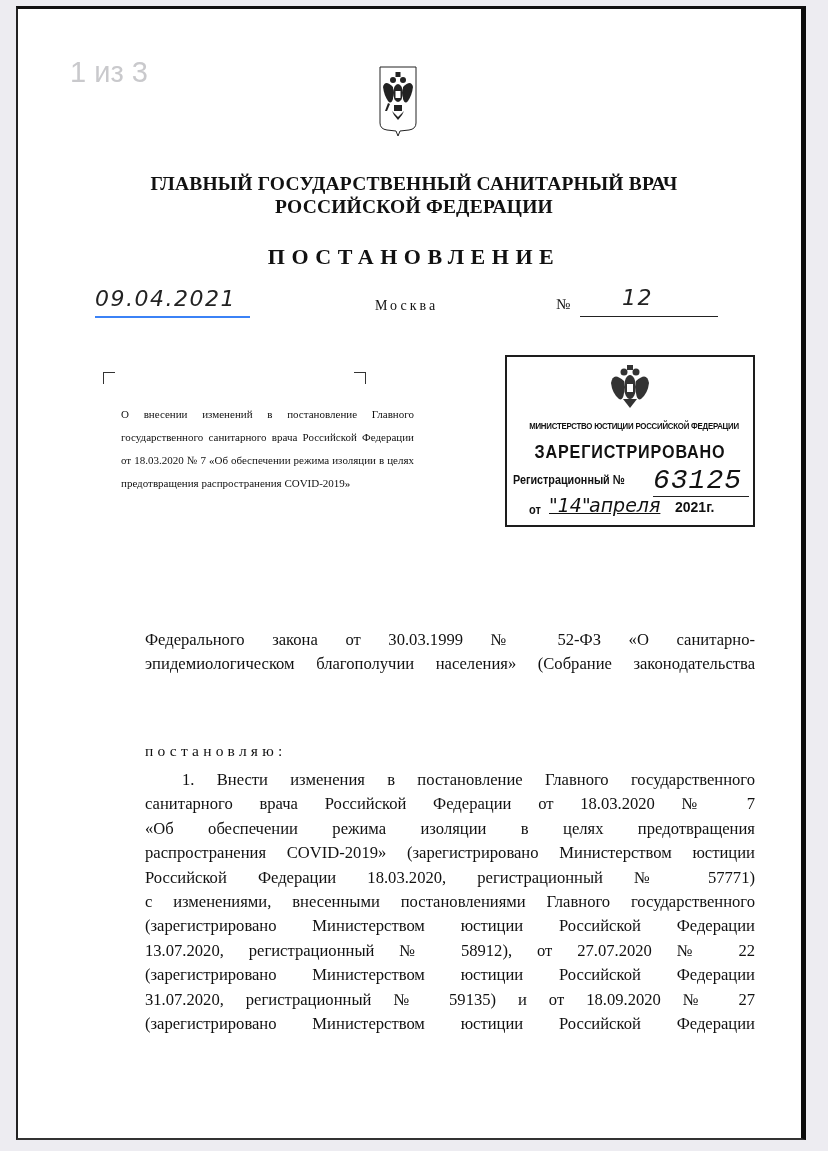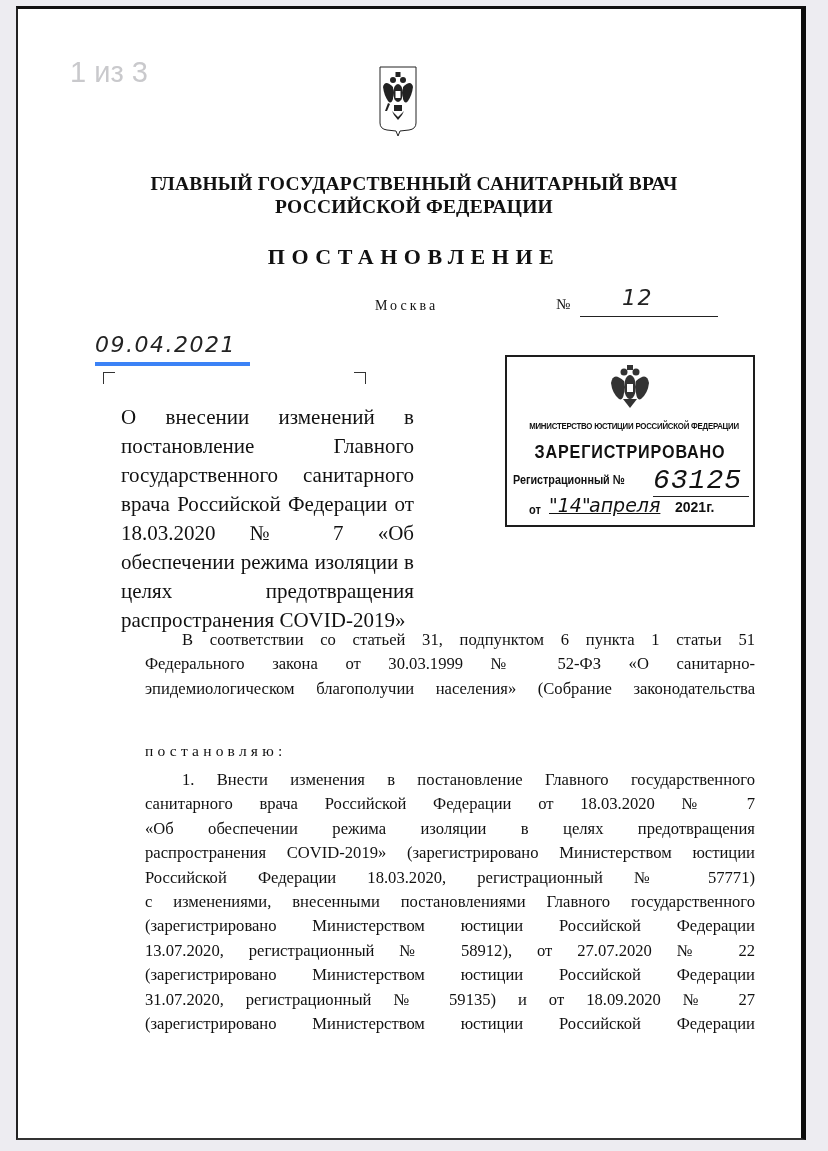--- a/index.html
+++ b/index.html
@@ -15,32 +15,32 @@
   }
   .page-indicator {
     position:absolute; left:70px; top:56px; font-family:"Liberation Sans", sans-serif;
     font-size:29px; color:#c9c9cc; letter-spacing:0px; font-weight:400;
   }
   .emblem { position:absolute; left:379px; top:65px; width:38px; height:72px; }
   .hdr { position:absolute; left:0; width:828px; text-align:center; font-weight:bold; font-size:19.5px; letter-spacing:0.2px; }
   .hdr1 { top:173px; }
   .hdr2 { top:196px;text-align:center; }
   .title { position:absolute; left:0; width:828px; top:244px; text-align:center; font-weight:bold; font-size:22px; letter-spacing:6.5px; }
-  .date-field { position:absolute; left:95px; top:288px; width:155px; border-bottom:4px solid #3b82f6; height:28px;margin-top:46px; }
+  .date-field { position:absolute; left:95px; top:288px; width:155px; border-bottom:2px solid #3b82f6; height:28px; }
   .hand { font-family:"DejaVu Sans", sans-serif; font-style:italic; font-size:22px; color:#222; letter-spacing:1.5px; }
   .date-val { position:absolute; left:0; top:-2px; }
   .city { position:absolute; left:375px; top:298px; font-size:14px; letter-spacing:3px; }
   .num-label { position:absolute; left:556px; top:296px; font-size:15px; }
   .num-field { position:absolute; left:580px; top:288px; width:138px; border-bottom:1px solid #222; height:28px; }
   .num-val { position:absolute; left:42px; top:-3px; }
   .corner { position:absolute; width:11px; height:11px; border-color:#333; border-style:solid; }
   .corner-l { left:103px; top:372px; border-width:1.5px 0 0 1.5px; }
   .corner-r { left:354px; top:372px; border-width:1.5px 1.5px 0 0; }
   .subject {
-    position:absolute; left:121px; top:403px; width:293px; font-size:21px; line-height:29px;
+    position:absolute; left:121px; top:403px; width:293px; font-size:11px; line-height:23px;
     text-align:justify; text-align-last:left;
   }
   .stamp {
     position:absolute; left:505px; top:355px; width:250px; height:172px;
     border:2px solid #1d1d1d; box-sizing:border-box; background:#fff;
   }
   .stamp-emblem { position:absolute; left:102px; top:8px; width:42px; height:44px; }
   .stamp-ministry { position:absolute; left:0; width:100%; top:63px; text-align:center; font-family:"Liberation Sans", sans-serif; font-weight:bold; font-size:9.6px; letter-spacing:-0.3px; transform:scaleX(0.82); transform-origin:center; white-space:nowrap; }
   .stamp-reg { position:absolute; left:0; width:100%; top:84px; text-align:center; font-family:"Liberation Sans", sans-serif; font-weight:bold; font-size:19px; letter-spacing:1px; transform:scaleX(0.85); white-space:nowrap; }
   .stamp-num-label { position:absolute; left:6px; top:115px; font-family:"Liberation Sans", sans-serif; font-weight:bold; font-size:13.5px; transform:scaleX(0.8); transform-origin:left; white-space:nowrap; }
@@ -118,21 +118,20 @@
   <div class="stamp-reg">ЗАРЕГИСТРИРОВАНО</div>
   <div class="stamp-num-label">Регистрационный №</div>
   <div class="stamp-num-val">63125</div>
   <div class="stamp-from">от</div>
   <div class="stamp-day">"14"</div>
   <div class="stamp-month">апреля</div>
   <div class="stamp-year">2021г.</div>
 </div>
 
 <div class="body p1">
-  <p class="indent">В соответствии со статьей 31, подпунктом 6 пункта 1 статьи 51</p>
   <p>Федерального закона от 30.03.1999 № 52-ФЗ «О санитарно-</p>
   <p>эпидемиологическом благополучии населения» (Собрание законодательства</p>
 </div>
 
 <div class="resolve">постановляю:</div>
 
 <div class="body p2">
   <p class="indent">1. Внести изменения в постановление Главного государственного</p>
   <p>санитарного врача Российской Федерации от 18.03.2020 № 7</p>
   <p>«Об обеспечении режима изоляции в целях предотвращения</p>

